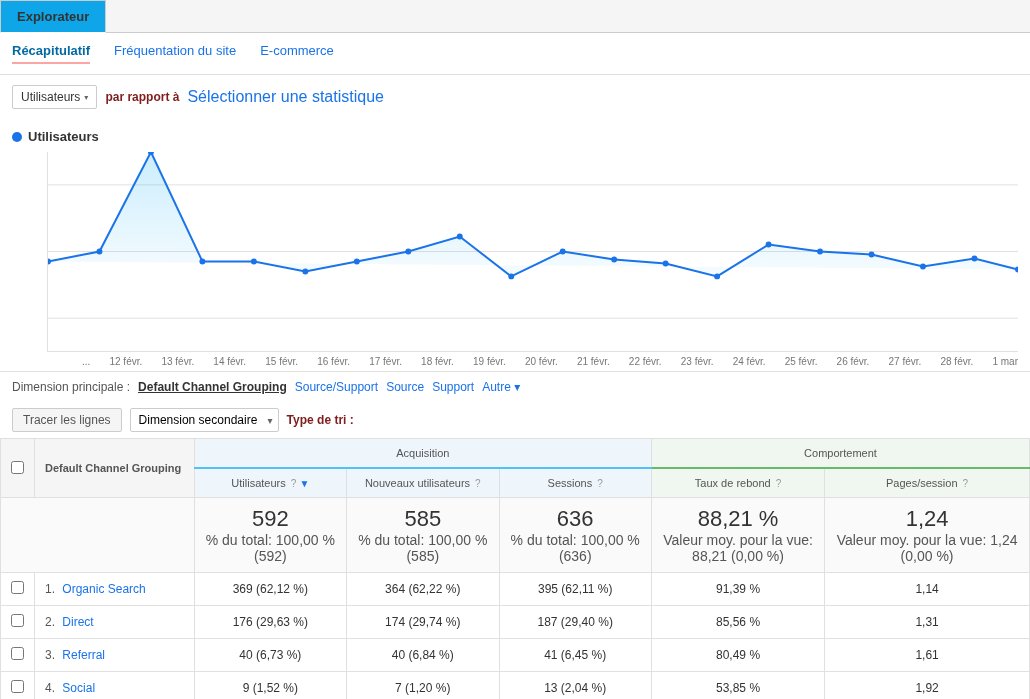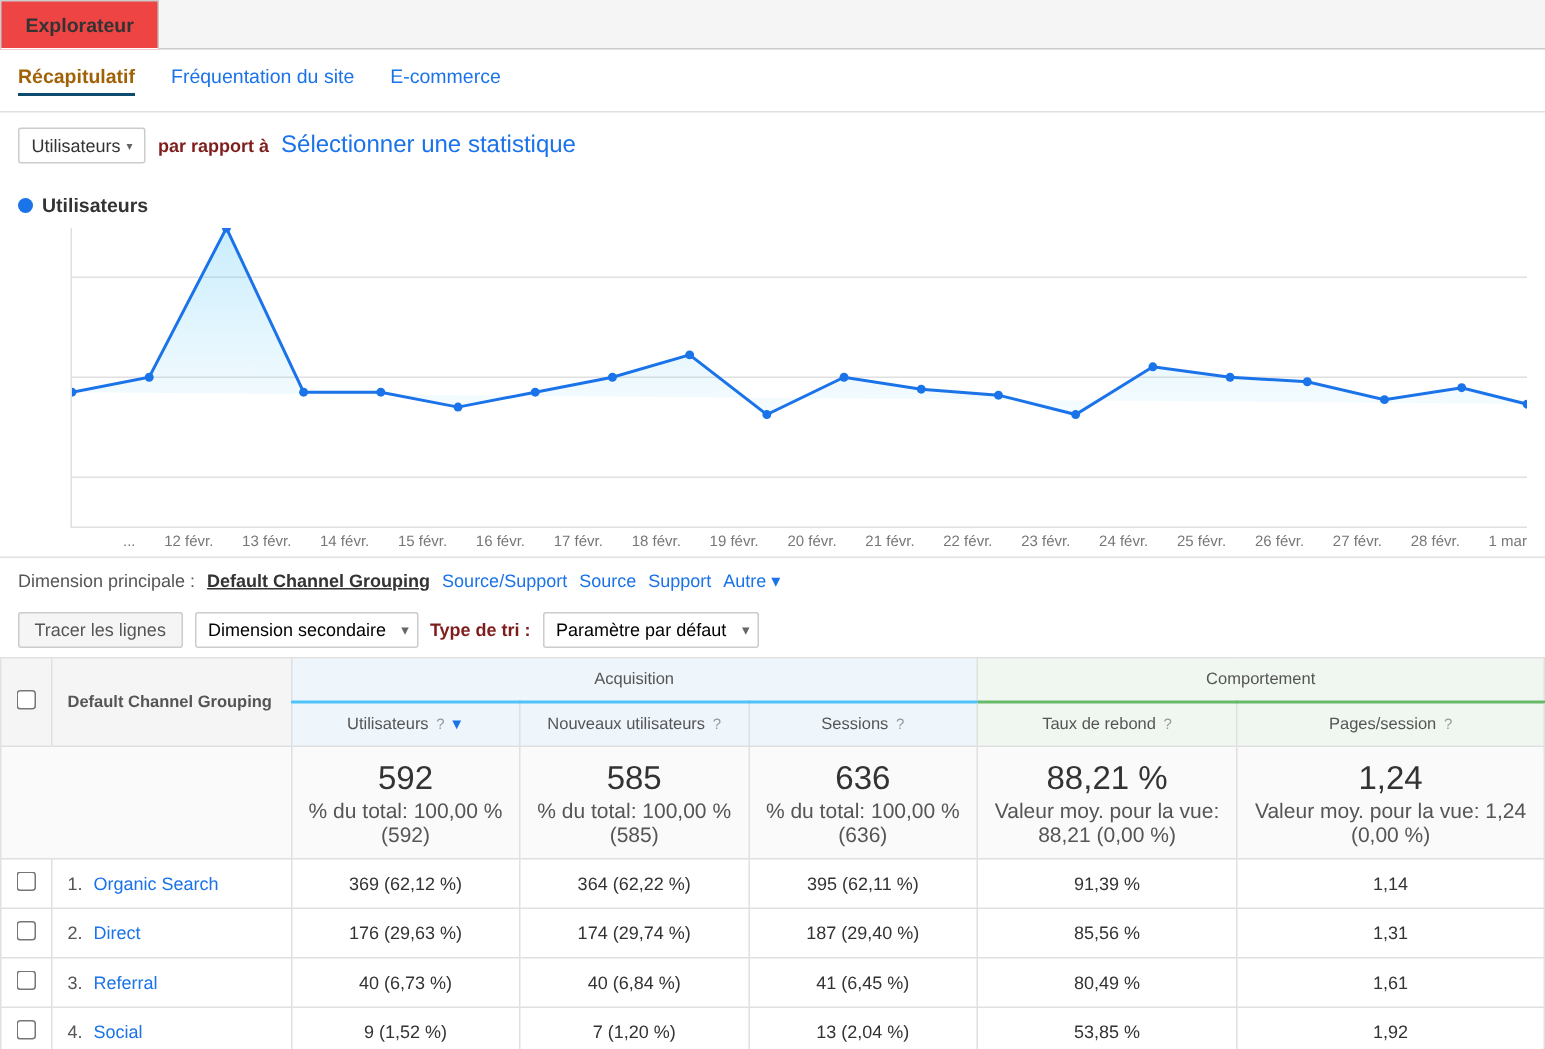--- a/index.html
+++ b/index.html
@@ -1,26 +1,26 @@
 <!DOCTYPE html>
 <html><head>
   <meta charset="utf-8">
   <style>
     * { margin: 0; padding: 0; box-sizing: border-box; }
     body { font-family: Arial, sans-serif; font-size: 12px; color: #333; background: #fff; width: 1030px; }
 
     
     .tabs { display: flex; border-bottom: 1px solid #ccc; background: #f5f5f5; }
     .tab { padding: 8px 16px; cursor: pointer; font-size: 13px; border: 1px solid #ccc; border-bottom: none; margin-right: 2px; background: #e8e8e8; color: #555; }
-    .tab.active { background: #ef4444; border-bottom: 1px solid #fff; margin-bottom: -1px; color: #333; font-weight: bold; z-index: 1; }
+    .tab.active { background: #0ea5e9; border-bottom: 1px solid #fff; margin-bottom: -1px; color: #333; font-weight: bold; z-index: 1; }
 
     
     .nav-links { display: flex; gap: 24px; padding: 10px 12px; border-bottom: 1px solid #e0e0e0; }
     .nav-link { color: #1a73e8; text-decoration: none; font-size: 13px; cursor: pointer; }
-    .nav-link.active { color: #a16207; font-weight: bold; text-decoration: none; border-bottom: 2px solid #0c4a6e; padding-bottom: 4px; }
+    .nav-link.active { color: #0369a1; font-weight: bold; text-decoration: none; border-bottom: 2px solid #fca5a5; padding-bottom: 4px; }
 
     
     .controls-row { display: flex; align-items: center; gap: 8px; padding: 10px 12px; }
     .dropdown-btn { display: flex; align-items: center; gap: 4px; border: 1px solid #ccc; background: #fff; padding: 4px 8px; cursor: pointer; font-size: 12px; border-radius: 2px; }
     .dropdown-btn .arrow { font-size: 8px; color: #666; }
     .label-text { font-size: 12px; color: #7f1d1d; font-weight: bold; }
     .select-stat-link { color: #1a73e8; font-size: 16px; cursor: pointer; }
 
     
     .chart-section { padding: 10px 12px 0; }
@@ -174,25 +174,20 @@
 </div>
 
 <div class="tracer-row">
   <button class="tracer-btn">Tracer les lignes</button>
   <div class="select-wrapper">
     <select class="select-dropdown">
       <option>Dimension secondaire</option>
     </select>
   </div>
   <span class="label-text">Type de tri :</span>
-  <div class="select-wrapper">
-    <select class="select-dropdown">
-      <option>Paramètre par défaut</option>
-    </select>
-  </div>
 </div>
 
 <div class="table-section">
   <table>
     <thead>
       <tr>
         <th rowspan="2" class="checkbox-cell"><input type="checkbox" style=""></th>
         <th rowspan="2" class="col-name left">Default Channel Grouping</th>
         <th colspan="3" style="background:#eef5fb; border-bottom:2px solid #4fc3f7;">Acquisition</th>
         <th colspan="2" style="background:#f0f7f0; border-bottom:2px solid #66bb6a;">Comportement</th>

